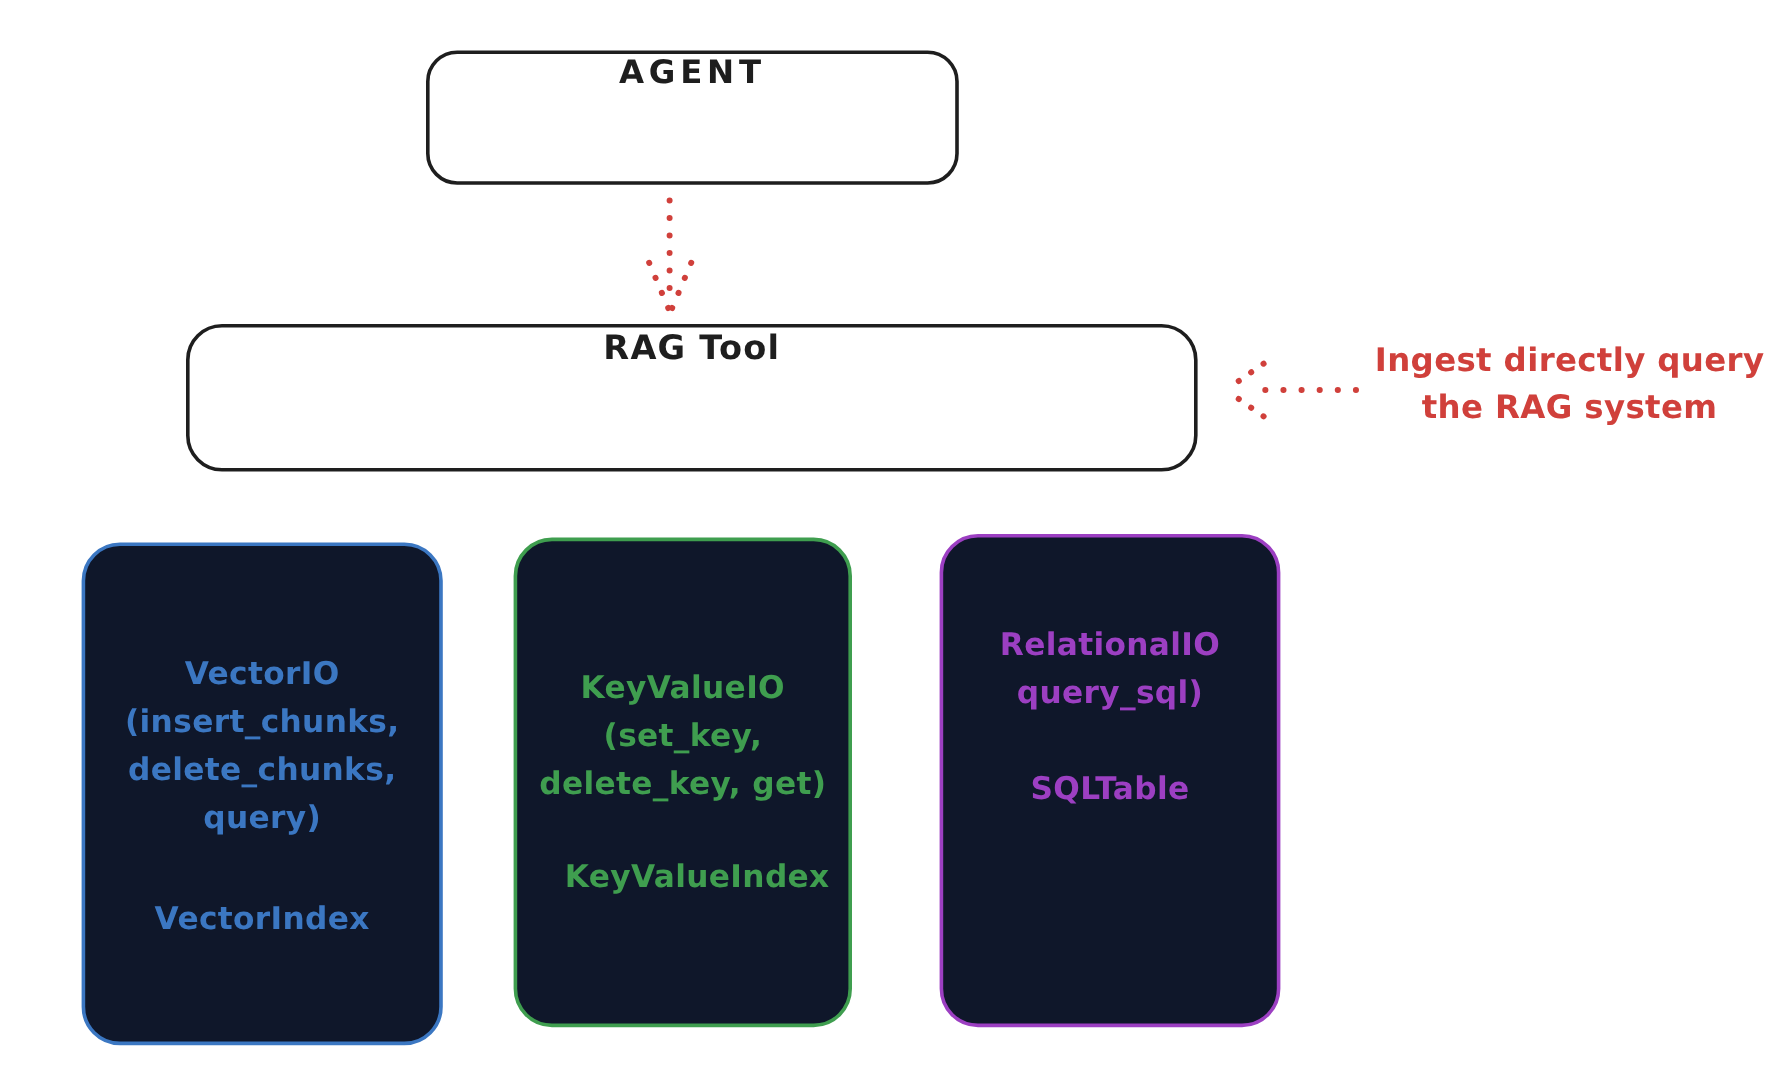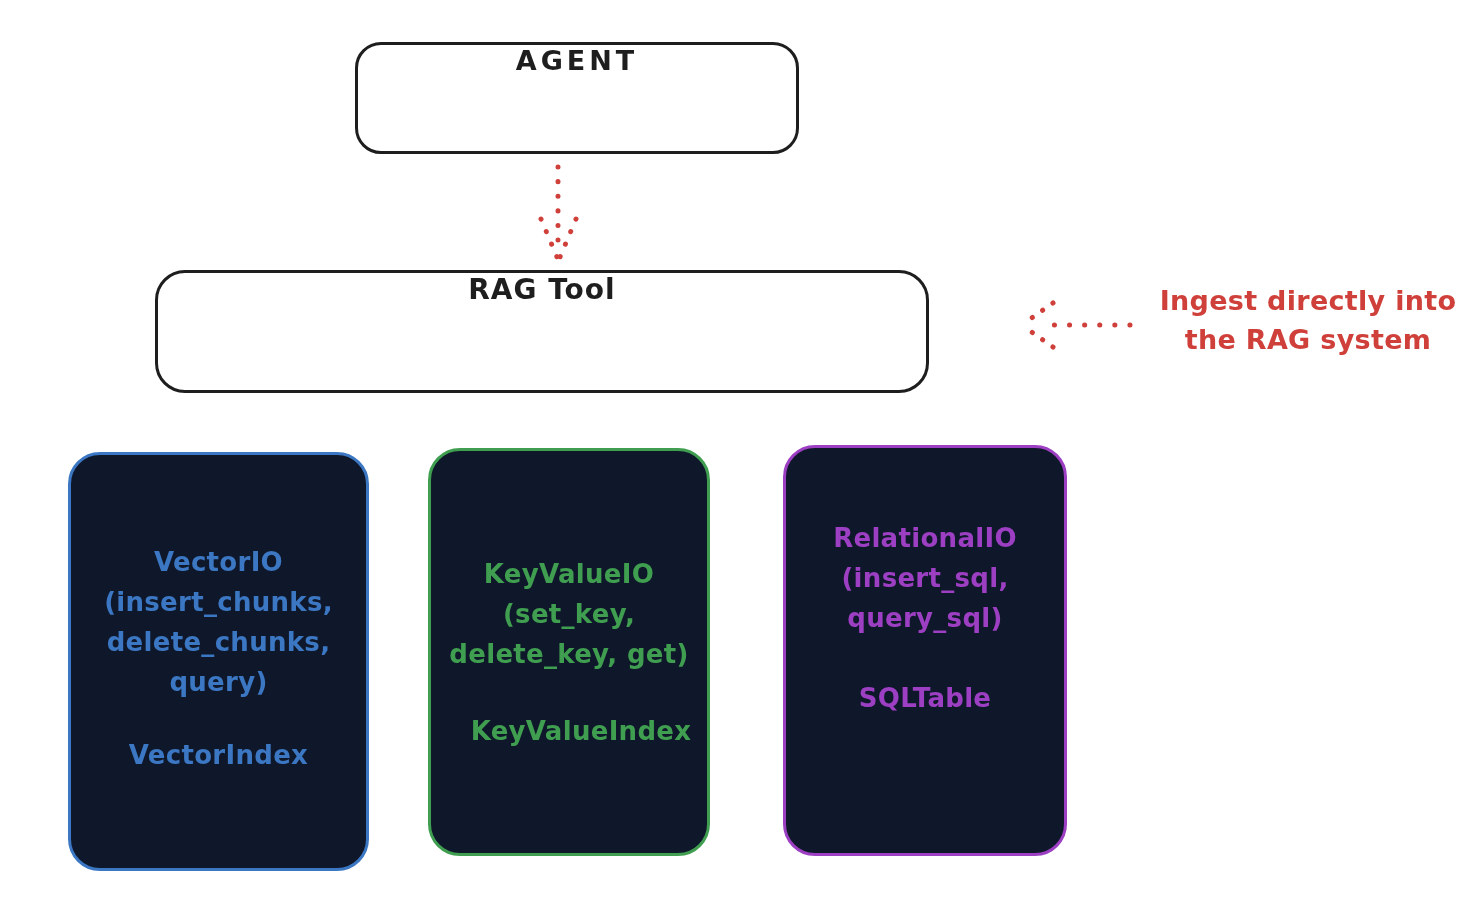--- a/index.html
+++ b/index.html
@@ -34,21 +34,21 @@
     width: 444px; height: 112px;
     border-radius: 26px;
   }
   .agent-box .box-label {
     font-size: 27px;
     letter-spacing: 4px;
     font-weight: 700;
   }
   .rag-box {
     left: 155px; top: 270px;
-    width: 774px; height: 123px;
+    width: 843px; height: 123px;
   }
   .rag-box .box-label {
     font-size: 28px;
     letter-spacing: 1px;
   }
   .backend-box {
     position: absolute;
     border-radius: 32px;
     border-style: solid;
     border-width: 3.5px;
@@ -67,21 +67,21 @@
   }
   .backend-blue   .backend-text { margin-top: 87px; }
   .backend-green  .backend-text { margin-top: 103px; }
   .backend-purple .backend-text { margin-top: 70px; }
   .index-label {
     display: block;
     font-size: 26px;
     font-weight: 600;
     letter-spacing: 0.3px;
   }
-  .backend-blue   .index-label { margin-top: 33px; }
+  .backend-blue   .index-label { margin-top: 44px; }
   .backend-green  .index-label { margin-top: 37px; margin-left: 24px; }
   .backend-purple .index-label { margin-top: 40px; }
   .annotation {
     position: absolute;
     left: 1140px; top: 281px;
     width: 336px;
     text-align: center;
     color: #d0403b;
     font-size: 27px;
     font-weight: 700;
@@ -109,21 +109,21 @@
 
   <div class="box agent-box">
     <span class="box-label">AGENT</span>
   </div>
 
   <div class="box rag-box">
     <span class="box-label">RAG Tool</span>
   </div>
 
   <div class="annotation">
-    <div>Ingest directly into</div>
+    <div>Ingest directly query</div>
     <div>the RAG system</div>
   </div>
 
   <svg class="arrows-layer" viewBox="0 0 1484 910" xmlns="http://www.w3.org/2000/svg">
 
     <g>
       <path class="dotted-arrow" d="M558,167 L558,250" stroke-dasharray="0.1 14.5"></path>
       <path class="dotted-arrow" d="M541,219 L557,257" stroke-dasharray="0.1 13.5"></path>
       <path class="dotted-arrow" d="M576,219 L560,257" stroke-dasharray="0.1 13.5"></path>
     </g>
@@ -150,19 +150,18 @@
       <div>KeyValueIO</div>
       <div>(set_key,</div>
       <div>delete_key, get)</div>
       <span class="index-label">KeyValueIndex</span>
     </div>
   </div>
 
   <div class="backend-box backend-purple">
     <div class="backend-text">
       <div>RelationalIO</div>
-      <div>(insert_sql,</div>
       <div>query_sql)</div>
       <span class="index-label">SQLTable</span>
     </div>
   </div>
 
 </div>
 
 </body></html>

